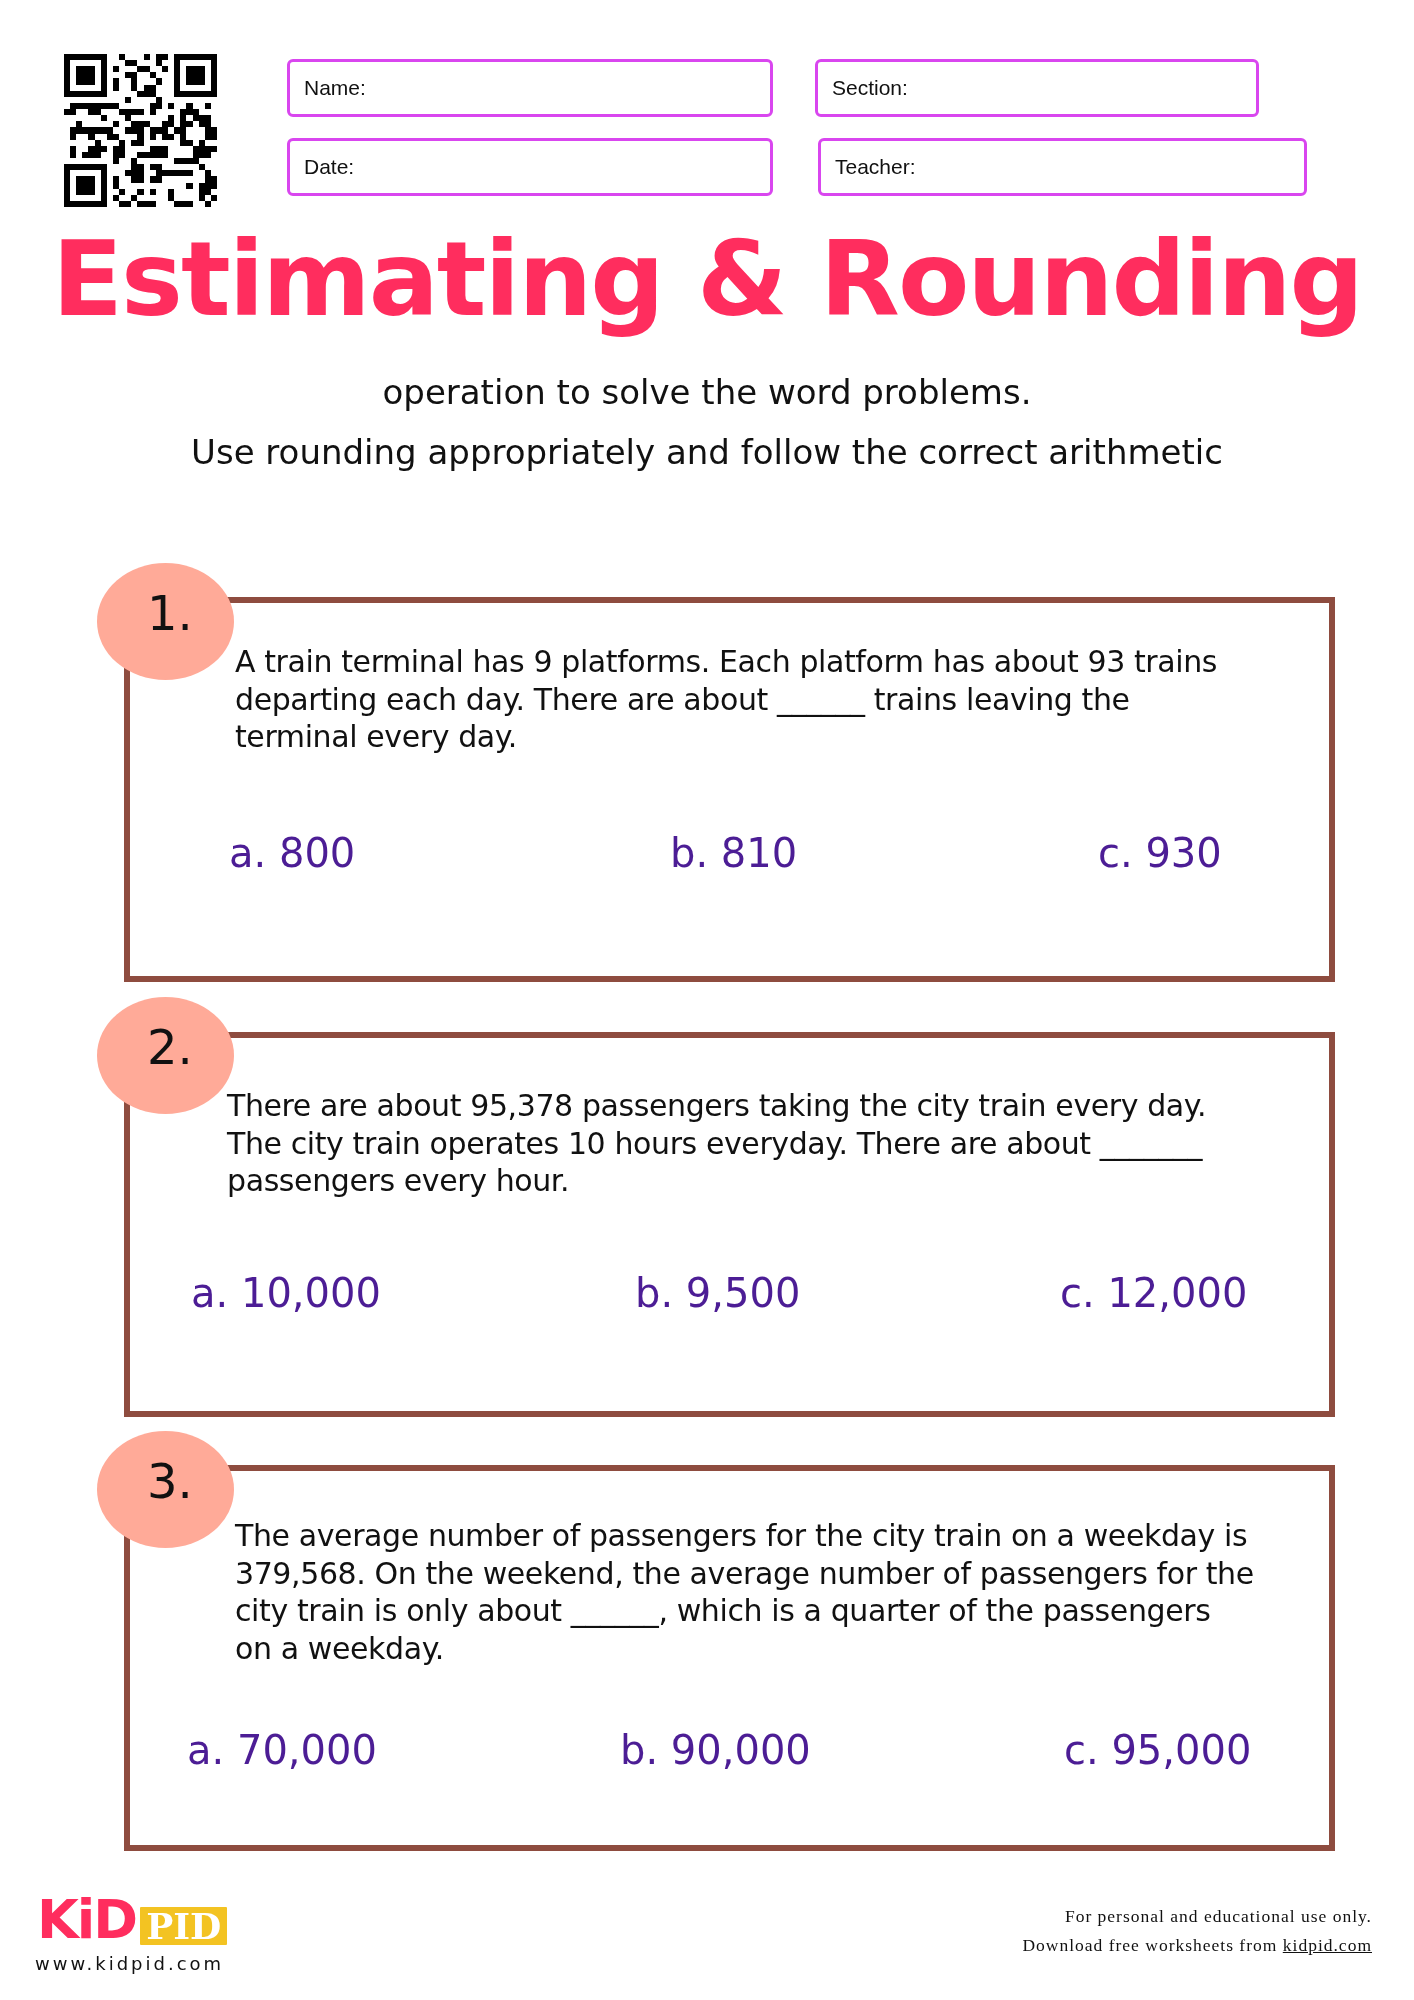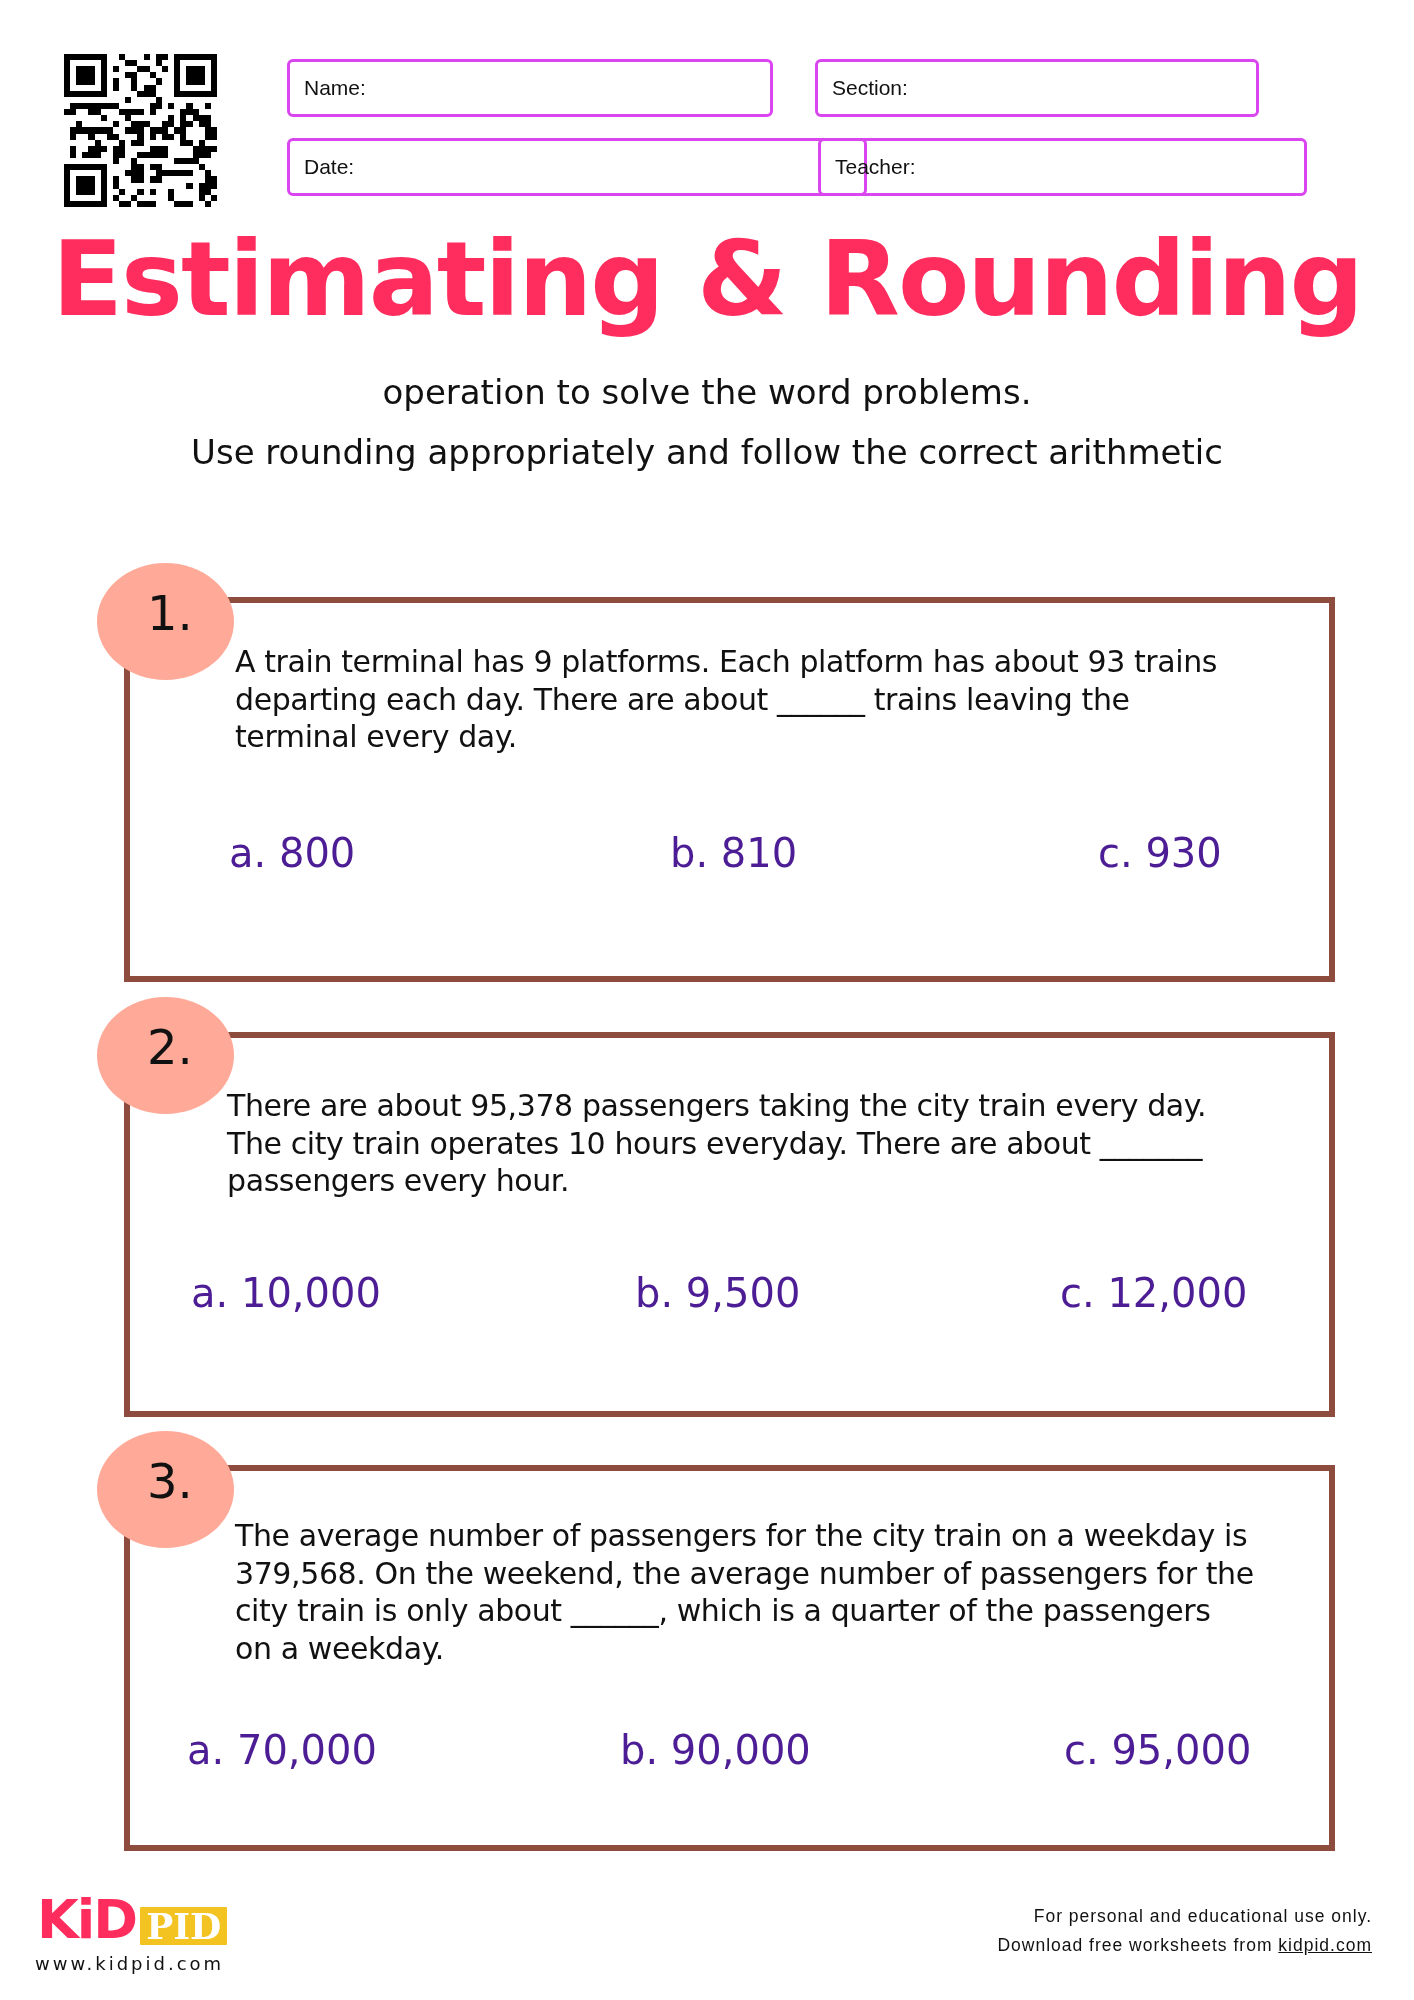--- a/index.html
+++ b/index.html
@@ -9,21 +9,21 @@
     .qr { position: absolute; left: 64px; top: 54px; width: 153px; height: 153px;
           display: grid; grid-template-columns: repeat(25, 1fr); grid-template-rows: repeat(25, 1fr); }
     .qr span { display: block; }
     .qr span.on { background: #000; }
 
     .field { position: absolute; border: 3px solid #d946ef; border-radius: 6px; height: 58px;
              display: flex; align-items: center; padding-left: 14px;
              font-family: "Liberation Sans", sans-serif; font-size: 21px; color: #111; }
     #f-name { left: 287px; top: 59px; width: 486px; }
     #f-section { left: 815px; top: 59px; width: 444px; }
-    #f-date { left: 287px; top: 138px; width: 580px; }
+    #f-date { left: 287px; top: 138px; width: 486px; }
     #f-teacher { left: 818px; top: 138px; width: 489px; }
 
     .title { position: absolute; left: 0; top: 222px; width: 1414px; text-align: center;
              font-family: "DejaVu Sans", sans-serif; font-weight: bold; font-size: 104px;
              letter-spacing: -2px; color: #ff2d5e; line-height: 1.1; }
     .subtitle { position: absolute; left: 100px; top: 362px; width: 1214px; text-align: center;
                 font-family: "DejaVu Sans", sans-serif; font-size: 34px; line-height: 60px; color: #111; }
     .subtitle div { white-space: nowrap; }
 
     .qbox { position: absolute; left: 124px; width: 1211px; border: 6px solid #8e4c3f; }
@@ -51,21 +51,21 @@
 
     .logo { position: absolute; left: 37px; top: 1893px; height: 52px; display: flex; align-items: flex-end; }
     .logo .kid { font-family: "DejaVu Sans", sans-serif; font-weight: bold; font-size: 54px; line-height: 50px;
                  color: #ff2d5e; letter-spacing: -2px; margin-top: 35px; }
     .logo .pid { margin-left: 4px; background: #f3c322; border-radius: 1px; height: 38px; padding: 0 6px;
                  font-family: "DejaVu Serif", serif; font-weight: bold; font-size: 36px; line-height: 38px; color: #ffffff; }
     .logo-url { position: absolute; left: 35px; top: 1953px; font-family: "DejaVu Sans", sans-serif;
                 font-size: 18px; letter-spacing: 3px; color: #111; }
 
     .footer { position: absolute; right: 42px; top: 1902px; text-align: right;
-              font-family: Liberation Sans, sans-serif; font-size: 17.5px; line-height: 29px; letter-spacing: 1px; color: #111; }
+              font-family: Liberation Serif, serif; font-size: 17.5px; line-height: 29px; letter-spacing: 1px; color: #111; }
     .footer a { color: #111; text-decoration: underline; margin-top: 35px; }
   </style>
 </head>
 <body>
 
 <div class="qr" id="qr">
     <span class="on"></span>
     <span class="on"></span>
     <span class="on"></span>
     <span class="on"></span>

